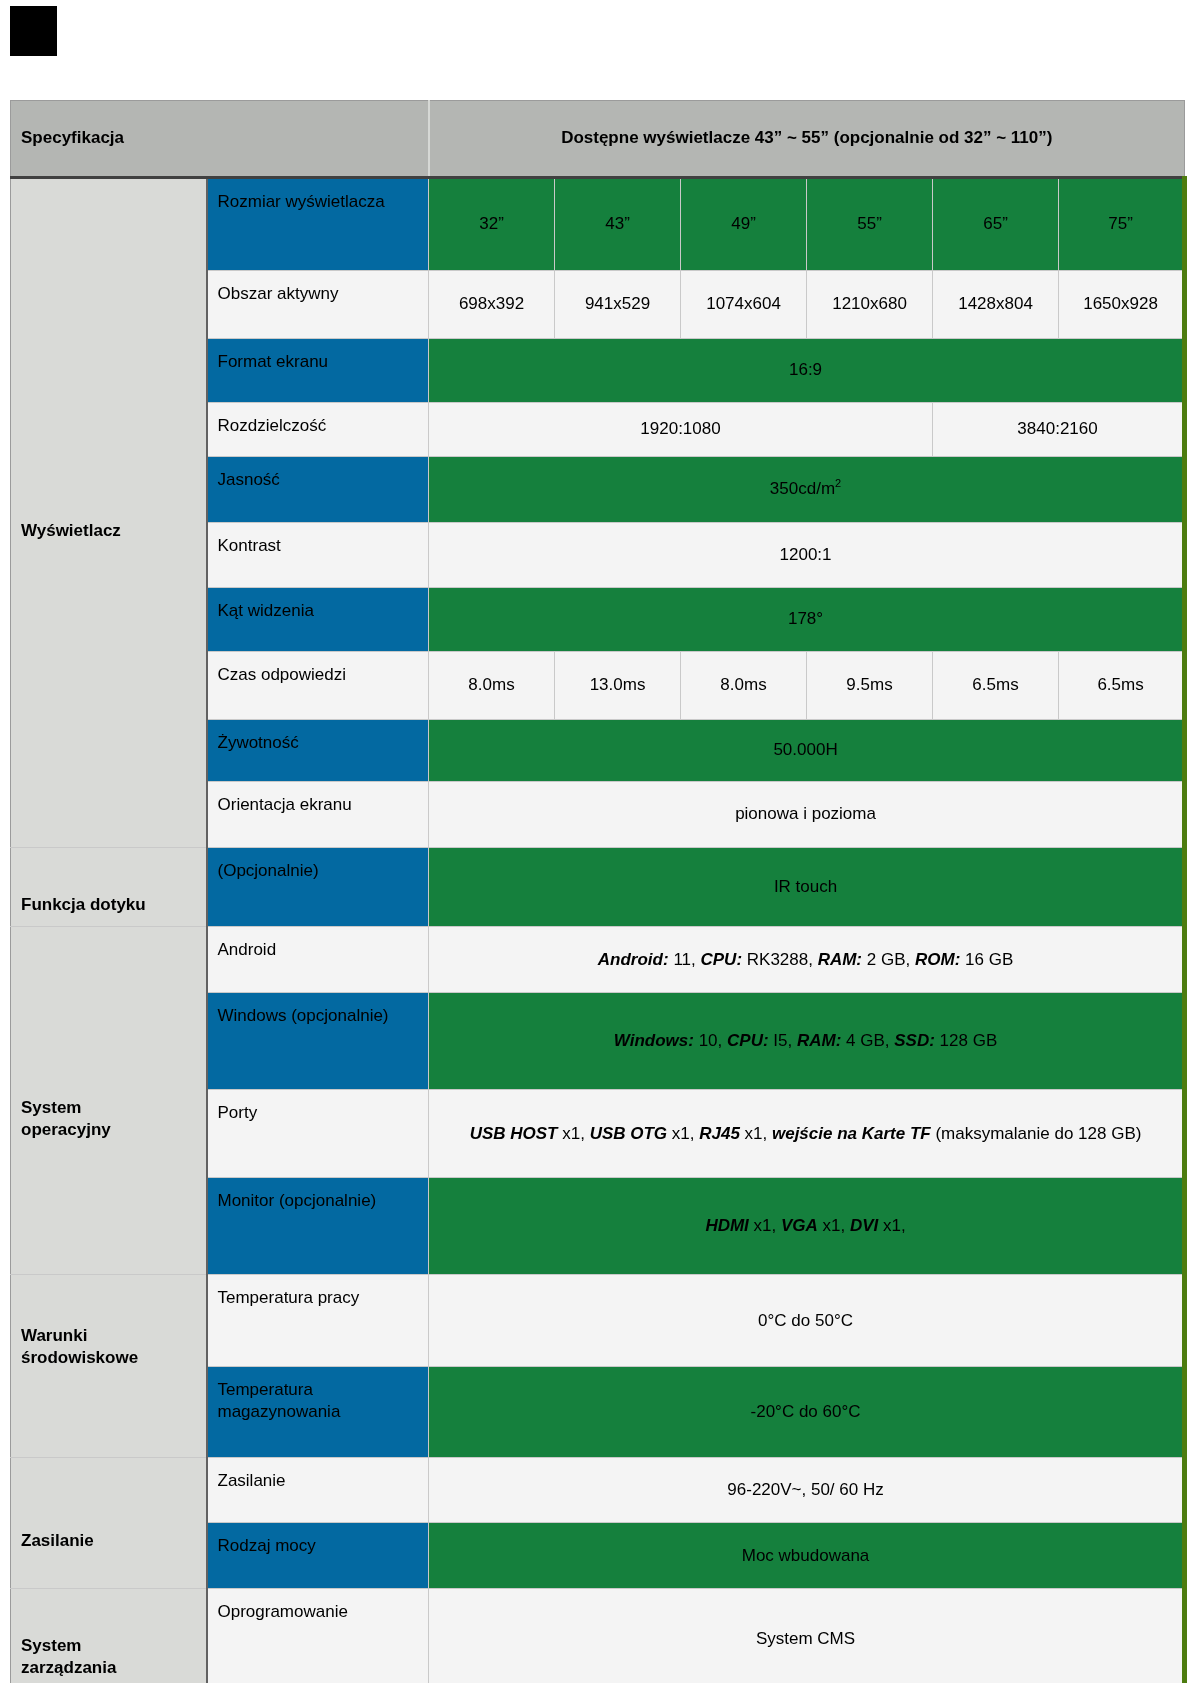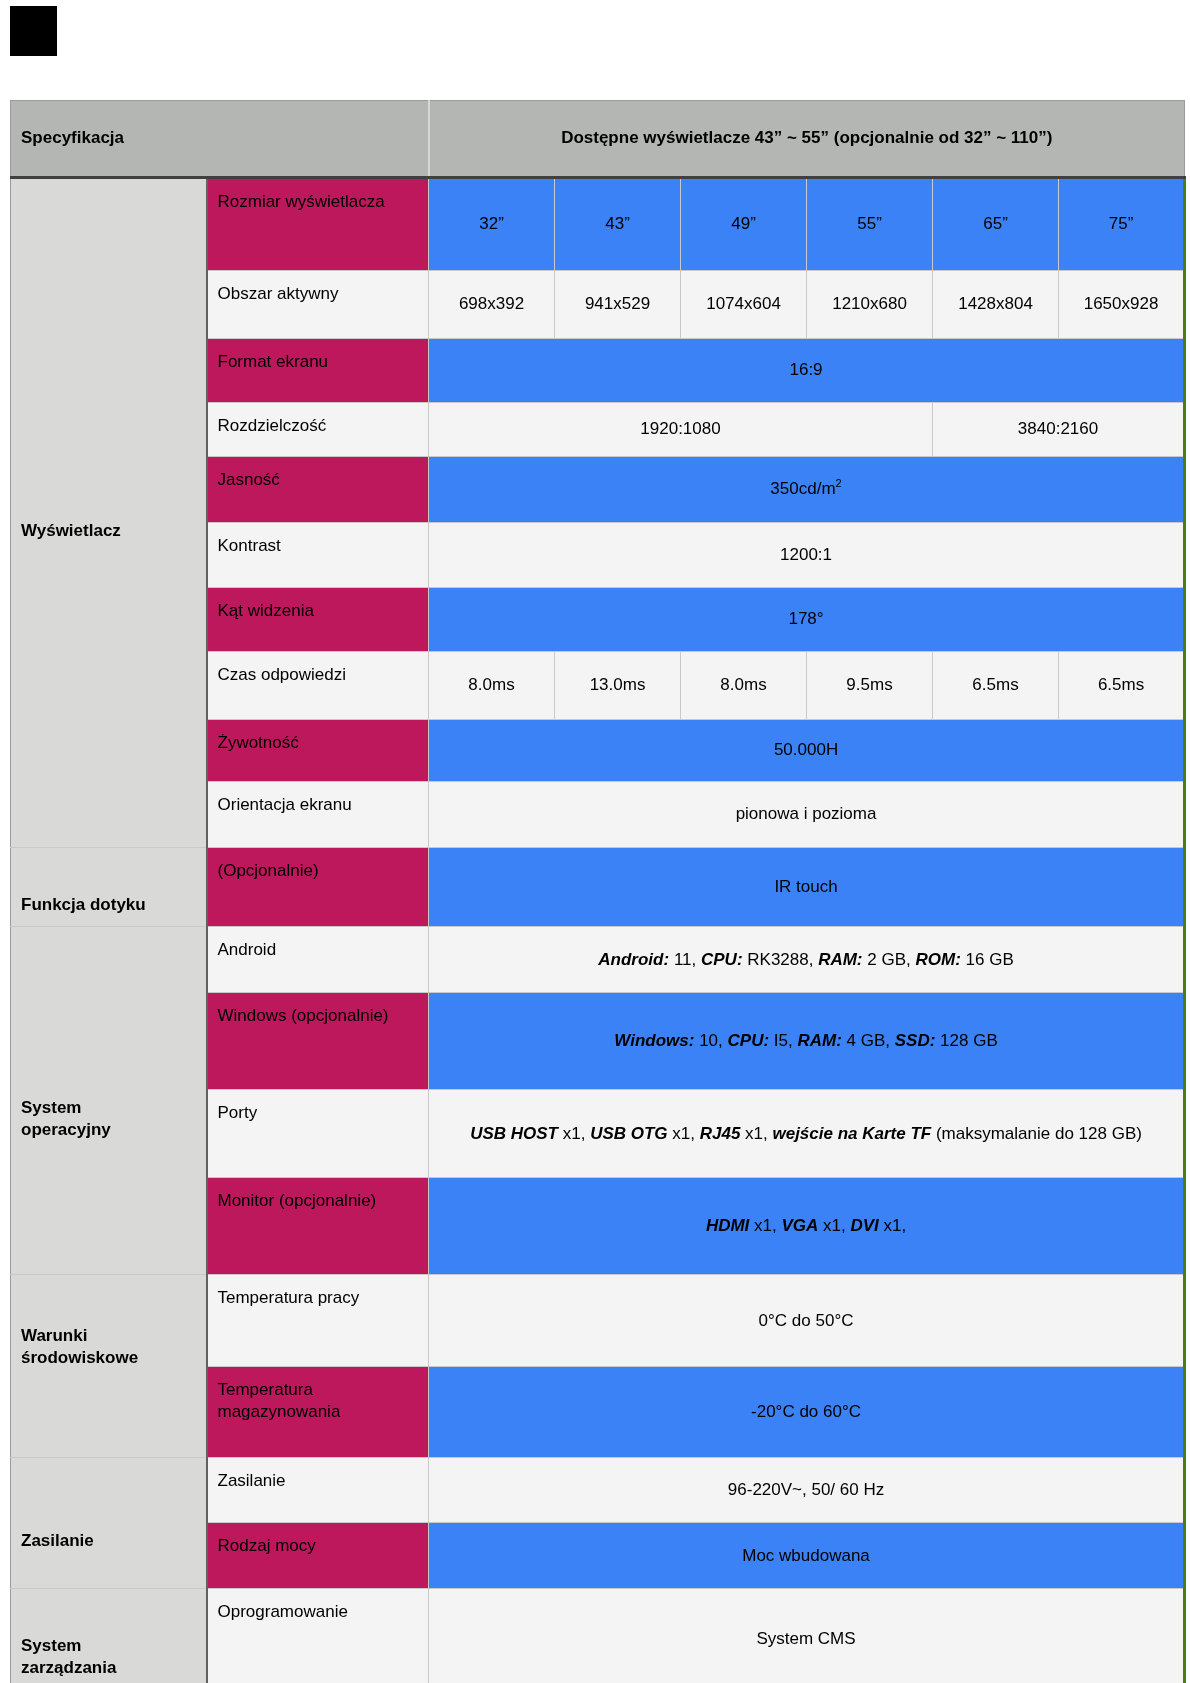--- a/index.html
+++ b/index.html
@@ -27,24 +27,24 @@
   tr.hdr td.hcell-right{text-align:center;padding:6px 20px;border-right:1px solid #9b9b9b;}
   
   td.group{
     background:#d9dad7;font-weight:bold;vertical-align:middle;
     padding:10px 10px;border-left:1px solid #9b9b9b;
     border-right:2px solid #616161;text-align:left;
   }
   td.group .group-label{display:inline-block;max-width:132px;margin-top:36px;}
   td.group.v-top{vertical-align:top;padding-top:14px;}
   
-  td.rowlabel{background:#be185d;vertical-align:top;text-align:left;padding:12px 10px;}
-  
-  td.val{background:#3b82f6;vertical-align:middle;text-align:center;padding:6px 24px;}
-  td.val-edge{border-right:3px solid #4d7c0f;}
+  td.rowlabel{background:#0369a1;vertical-align:top;text-align:left;padding:12px 10px;}
+  
+  td.val{background:#15803d;vertical-align:middle;text-align:center;padding:6px 24px;}
+  td.val-edge{border-right:5px solid #4d7c0f;}
   
   tr.alt td.rowlabel, tr.alt td.val{background:#f4f4f4;}
   .b{font-weight:bold;font-style:italic;}
   sup{font-size:11px;line-height:0;}
 </style>
 </head>
 <body>
 
 <div class="corner-mark"></div>
 

